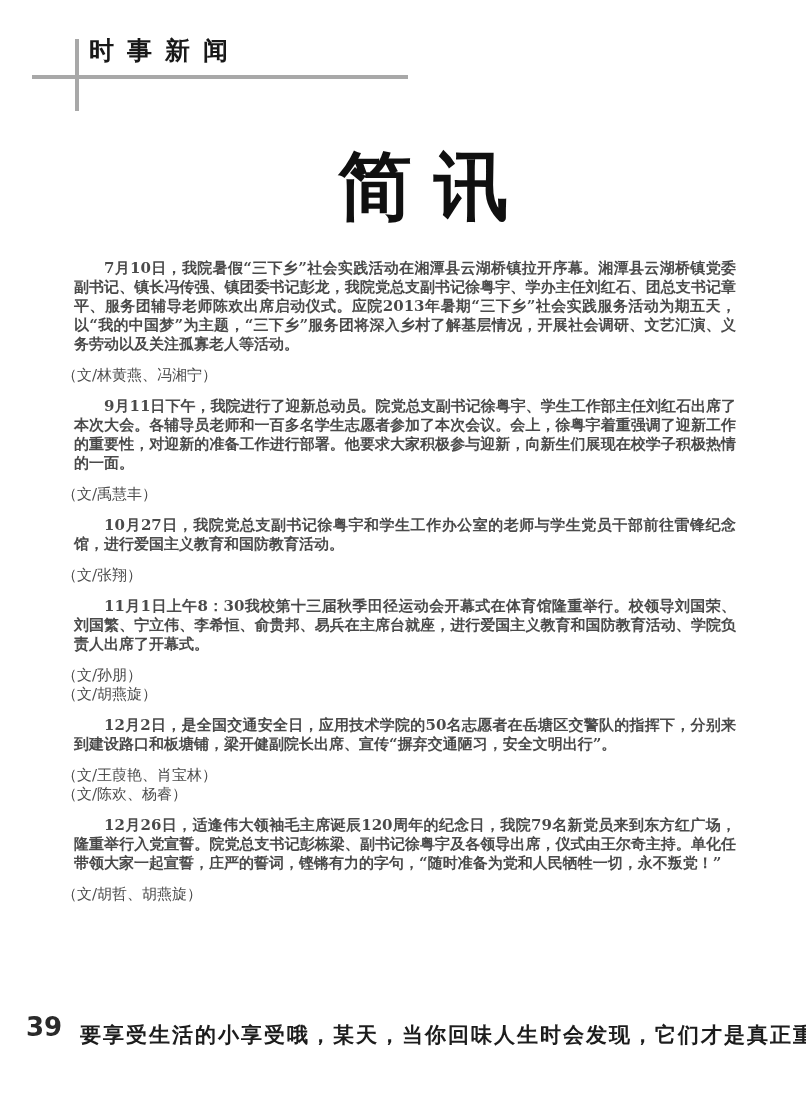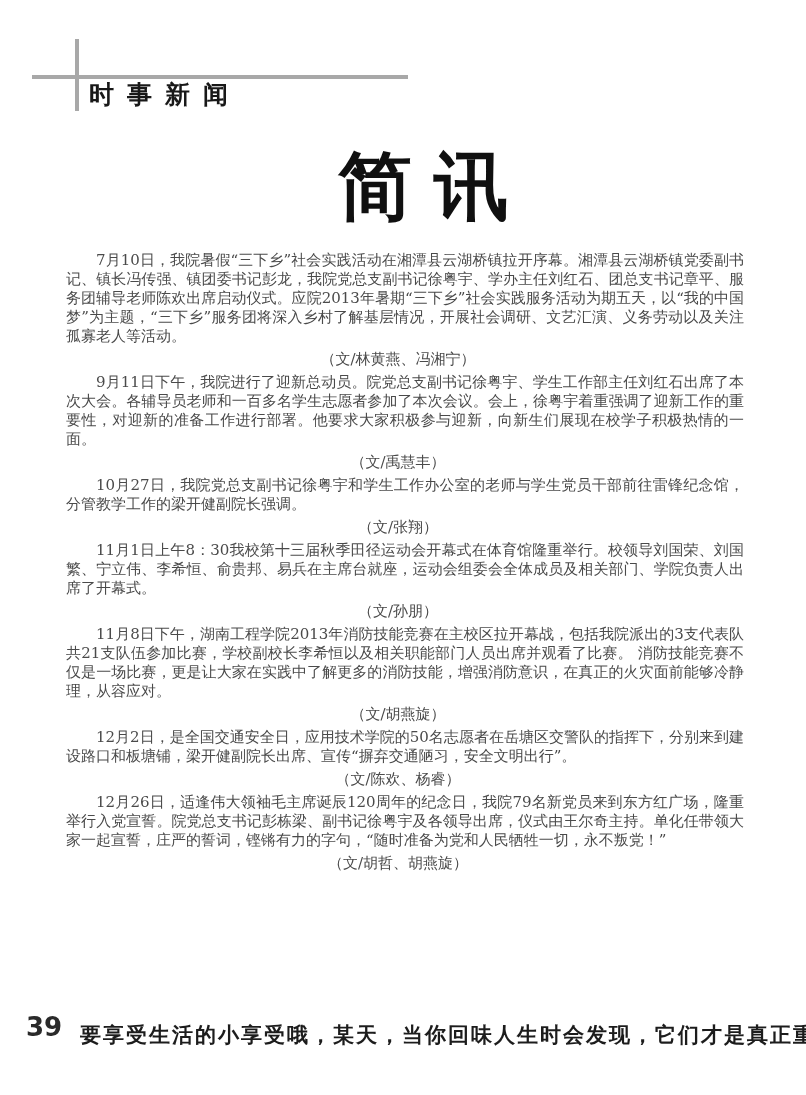--- a/index.html
+++ b/index.html
@@ -28,21 +28,20 @@
   }
   .section-label {
     position: absolute;
     left: 89px; top: 34px;
     font-size: 25px;
     font-weight: 700;
     letter-spacing: 13px;
     color: #181818;
     font-family: "DejaVu Sans", "Liberation Sans", sans-serif;
     white-space: nowrap;
-    margin-top: 44px;
   }
 
   
   .page-title {
     position: absolute;
     left: 0; top: 138px;
     width: 100%;
     margin: 0;
     text-align: center;
     font-size: 74px;
@@ -59,26 +58,27 @@
     position: absolute;
     left: 62px; top: 247px;
     width: 686px;
     font-size: 15px;
     line-height: 19px;
     color: #4a4a4a;
     text-align: justify;
   }
   .article { margin: 0; }
   .article-text {
-    margin: 4px;
+    margin: 12px;
     text-indent: 2em;
+    font-weight: bold;
   }
   .byline {
     margin: 0;
-    text-align: center;
+    text-align: left;
     padding-right: 14px;
     text-indent: 0;
   }
 
   
   .page-number {
     position: absolute;
     left: 26px; top: 1012px;
     font-size: 26px;
     font-weight: 800;
@@ -111,33 +111,33 @@
   <main class="articles">
     <article class="article">
       <p class="article-text">7月10日，我院暑假“三下乡”社会实践活动在湘潭县云湖桥镇拉开序幕。湘潭县云湖桥镇党委副书记、镇长冯传强、镇团委书记彭龙，我院党总支副书记徐粤宇、学办主任刘红石、团总支书记章平、服务团辅导老师陈欢出席启动仪式。应院2013年暑期“三下乡”社会实践服务活动为期五天，以“我的中国梦”为主题，“三下乡”服务团将深入乡村了解基层情况，开展社会调研、文艺汇演、义务劳动以及关注孤寡老人等活动。</p>
       <p class="byline">（文/林黄燕、冯湘宁）</p>
     </article>
     <article class="article">
       <p class="article-text">9月11日下午，我院进行了迎新总动员。院党总支副书记徐粤宇、学生工作部主任刘红石出席了本次大会。各辅导员老师和一百多名学生志愿者参加了本次会议。会上，徐粤宇着重强调了迎新工作的重要性，对迎新的准备工作进行部署。他要求大家积极参与迎新，向新生们展现在校学子积极热情的一面。</p>
       <p class="byline">（文/禹慧丰）</p>
     </article>
     <article class="article">
-      <p class="article-text">10月27日，我院党总支副书记徐粤宇和学生工作办公室的老师与学生党员干部前往雷锋纪念馆，分管教学工作的梁开健副院长强调。</p>
+      <p class="article-text">10月27日，我院党总支副书记徐粤宇和学生工作办公室的老师与学生党员干部前往雷锋纪念馆，进行爱国主义教育和国防教育活动。</p>
       <p class="byline">（文/张翔）</p>
     </article>
     <article class="article">
-      <p class="article-text">11月1日上午8：30我校第十三届秋季田径运动会开幕式在体育馆隆重举行。校领导刘国荣、刘国繁、宁立伟、李希恒、俞贵邦、易兵在主席台就座，运动会组委会全体成员及相关部门、学院负责人出席了开幕式。</p>
+      <p class="article-text">11月1日上午8：30我校第十三届秋季田径运动会开幕式在体育馆隆重举行。校领导刘国荣、刘国繁、宁立伟、李希恒、俞贵邦、易兵在主席台就座，进行爱国主义教育和国防教育活动、学院负责人出席了开幕式。</p>
       <p class="byline">（文/孙朋）</p>
     </article>
     <article class="article">
-      <p class="article-text">11月8日下午，湖南工程学院2013年消防技能竞赛在主校区拉开幕战，包括我院派出的3支代表队共21支队伍参加比赛，学校副校长李希恒以及相关职能部门人员出席并观看了比赛。 消防技能竞赛不仅是一场比赛，更是让大家在实践中了解更多的消防技能，增强消防意识，在真正的火灾面前能够冷静理，从容应对。</p>
       <p class="byline">（文/胡燕旋）</p>
     </article>
     <article class="article">
       <p class="article-text">12月2日，是全国交通安全日，应用技术学院的50名志愿者在岳塘区交警队的指挥下，分别来到建设路口和板塘铺，梁开健副院长出席、宣传“摒弃交通陋习，安全文明出行”。</p>
+      <p class="byline">（文/王葭艳、肖宝林）</p>
     </article>
     <article class="article">
       <p class="byline">（文/陈欢、杨睿）</p>
     </article>
     <article class="article">
       <p class="article-text">12月26日，适逢伟大领袖毛主席诞辰120周年的纪念日，我院79名新党员来到东方红广场，隆重举行入党宣誓。院党总支书记彭栋梁、副书记徐粤宇及各领导出席，仪式由王尔奇主持。单化任带领大家一起宣誓，庄严的誓词，铿锵有力的字句，“随时准备为党和人民牺牲一切，永不叛党！”</p>
       <p class="byline">（文/胡哲、胡燕旋）</p>
     </article>
   </main>
 

